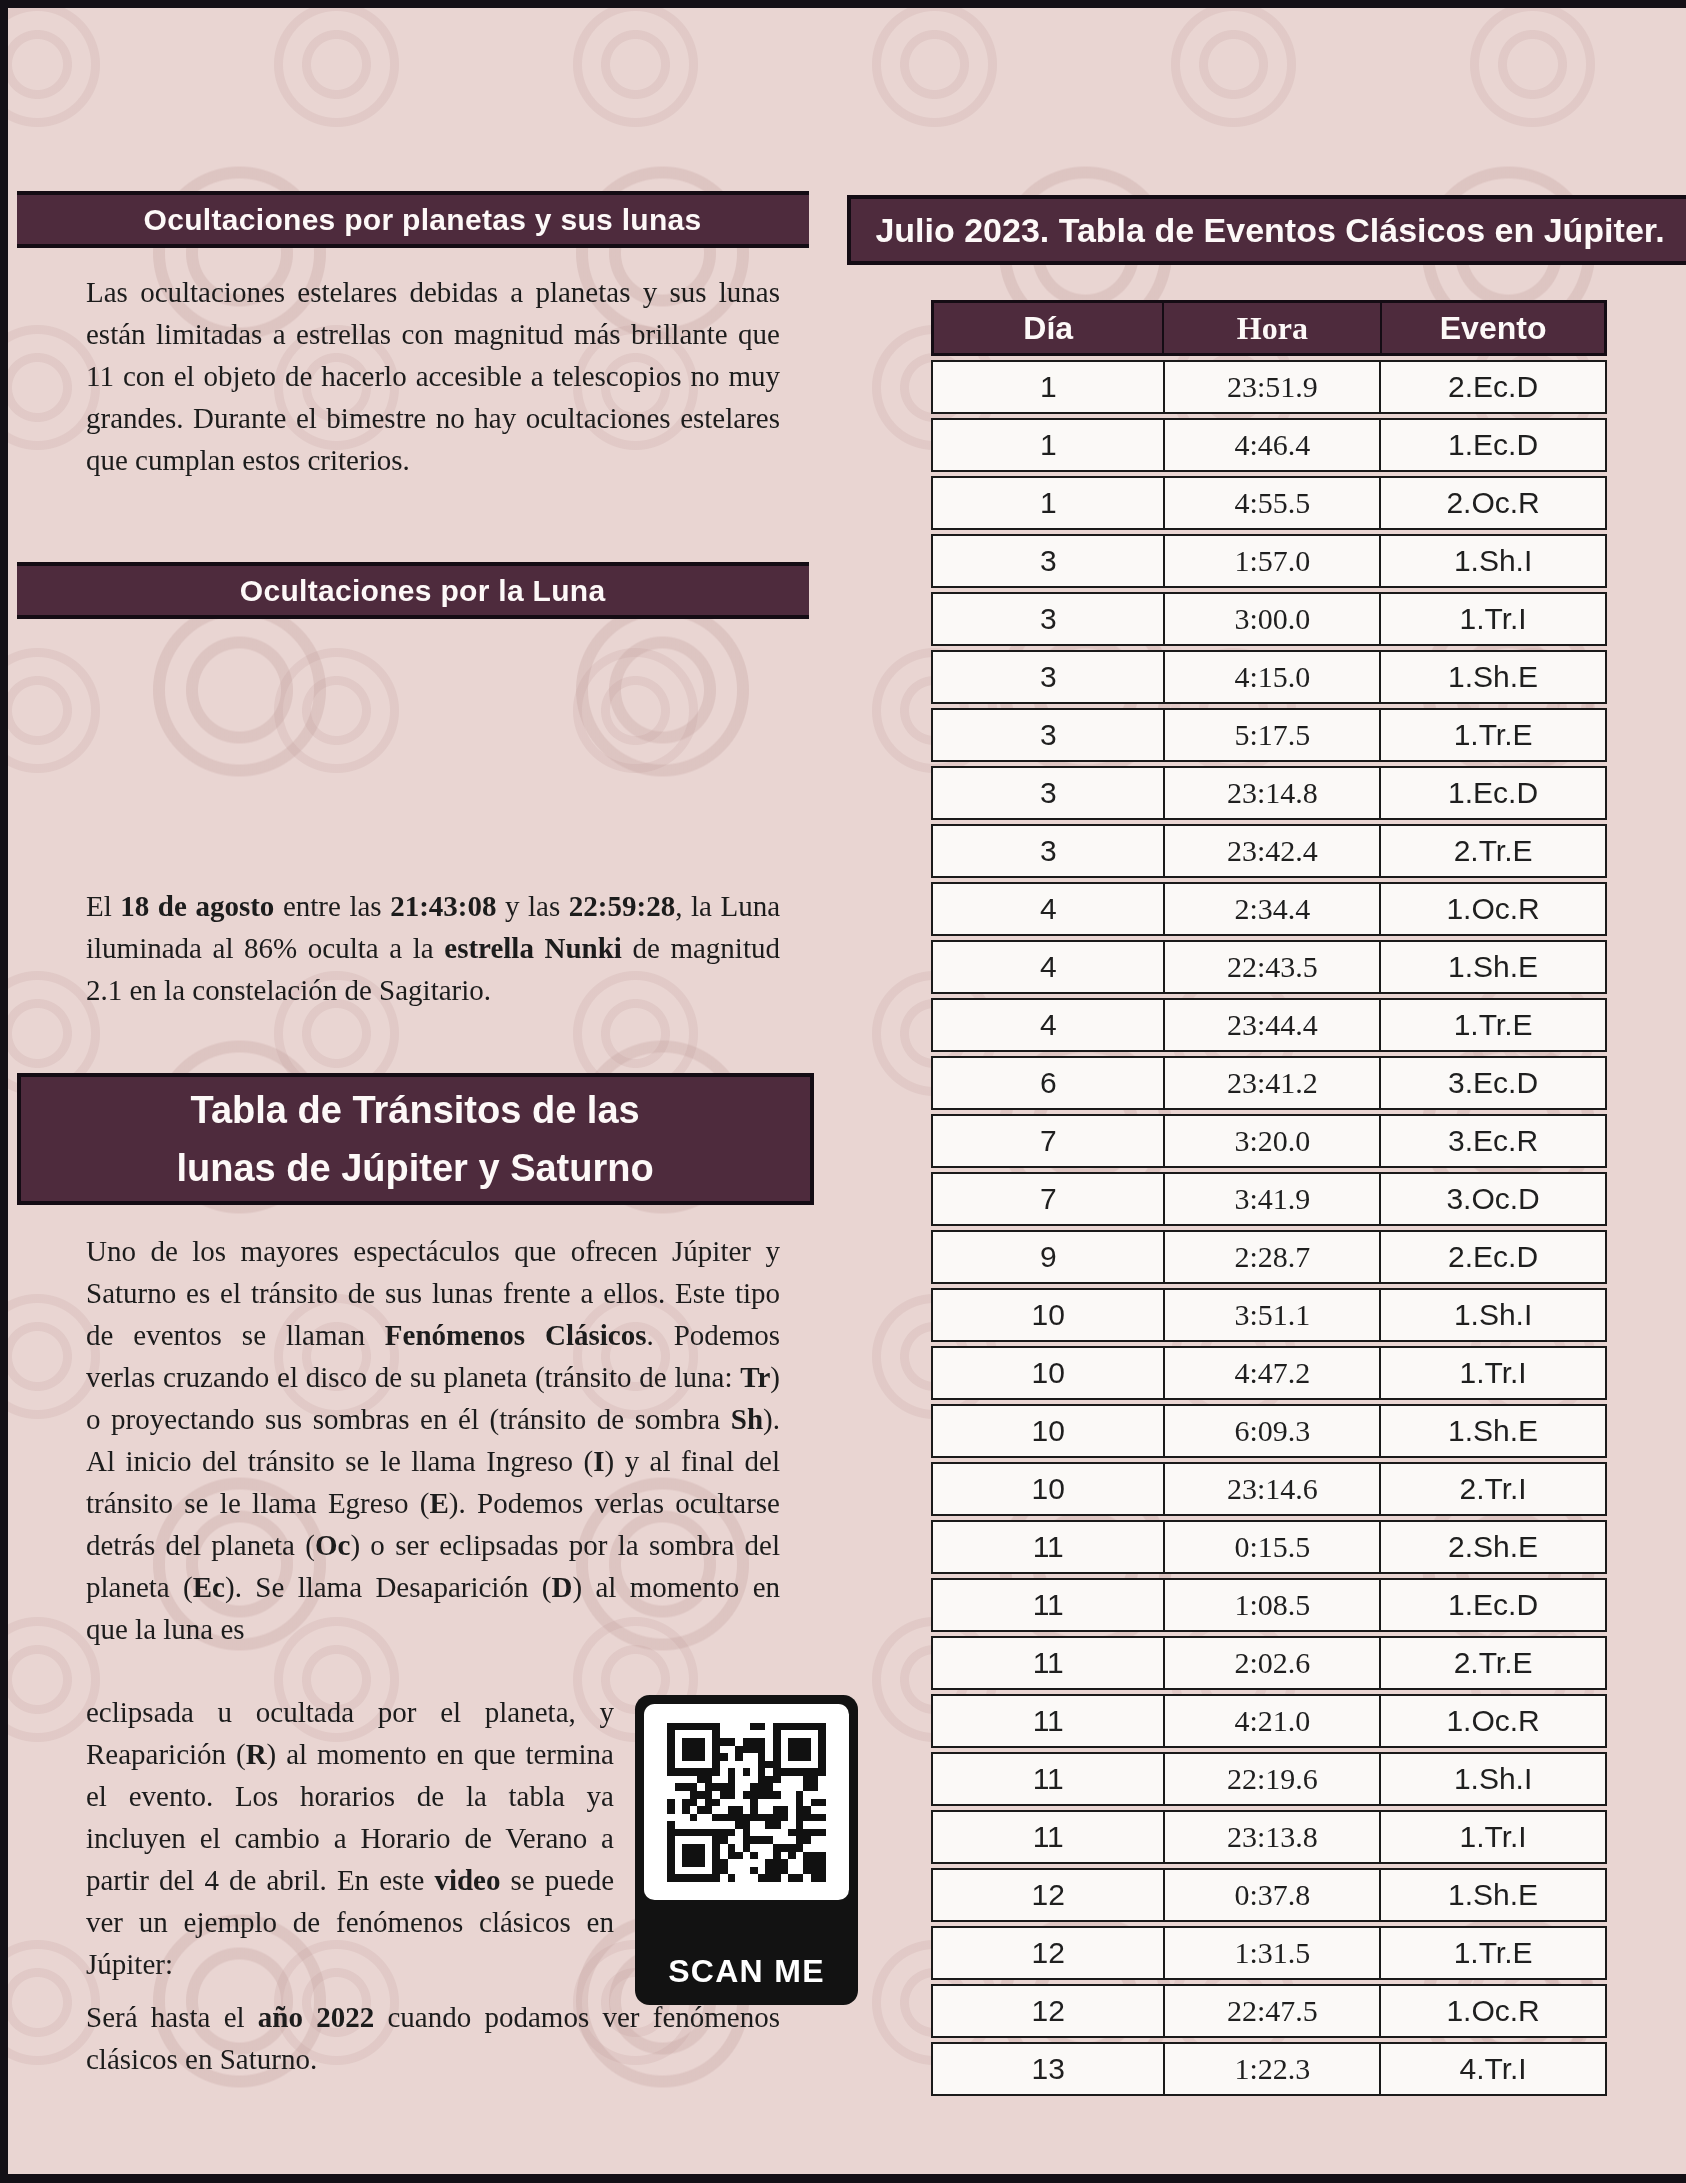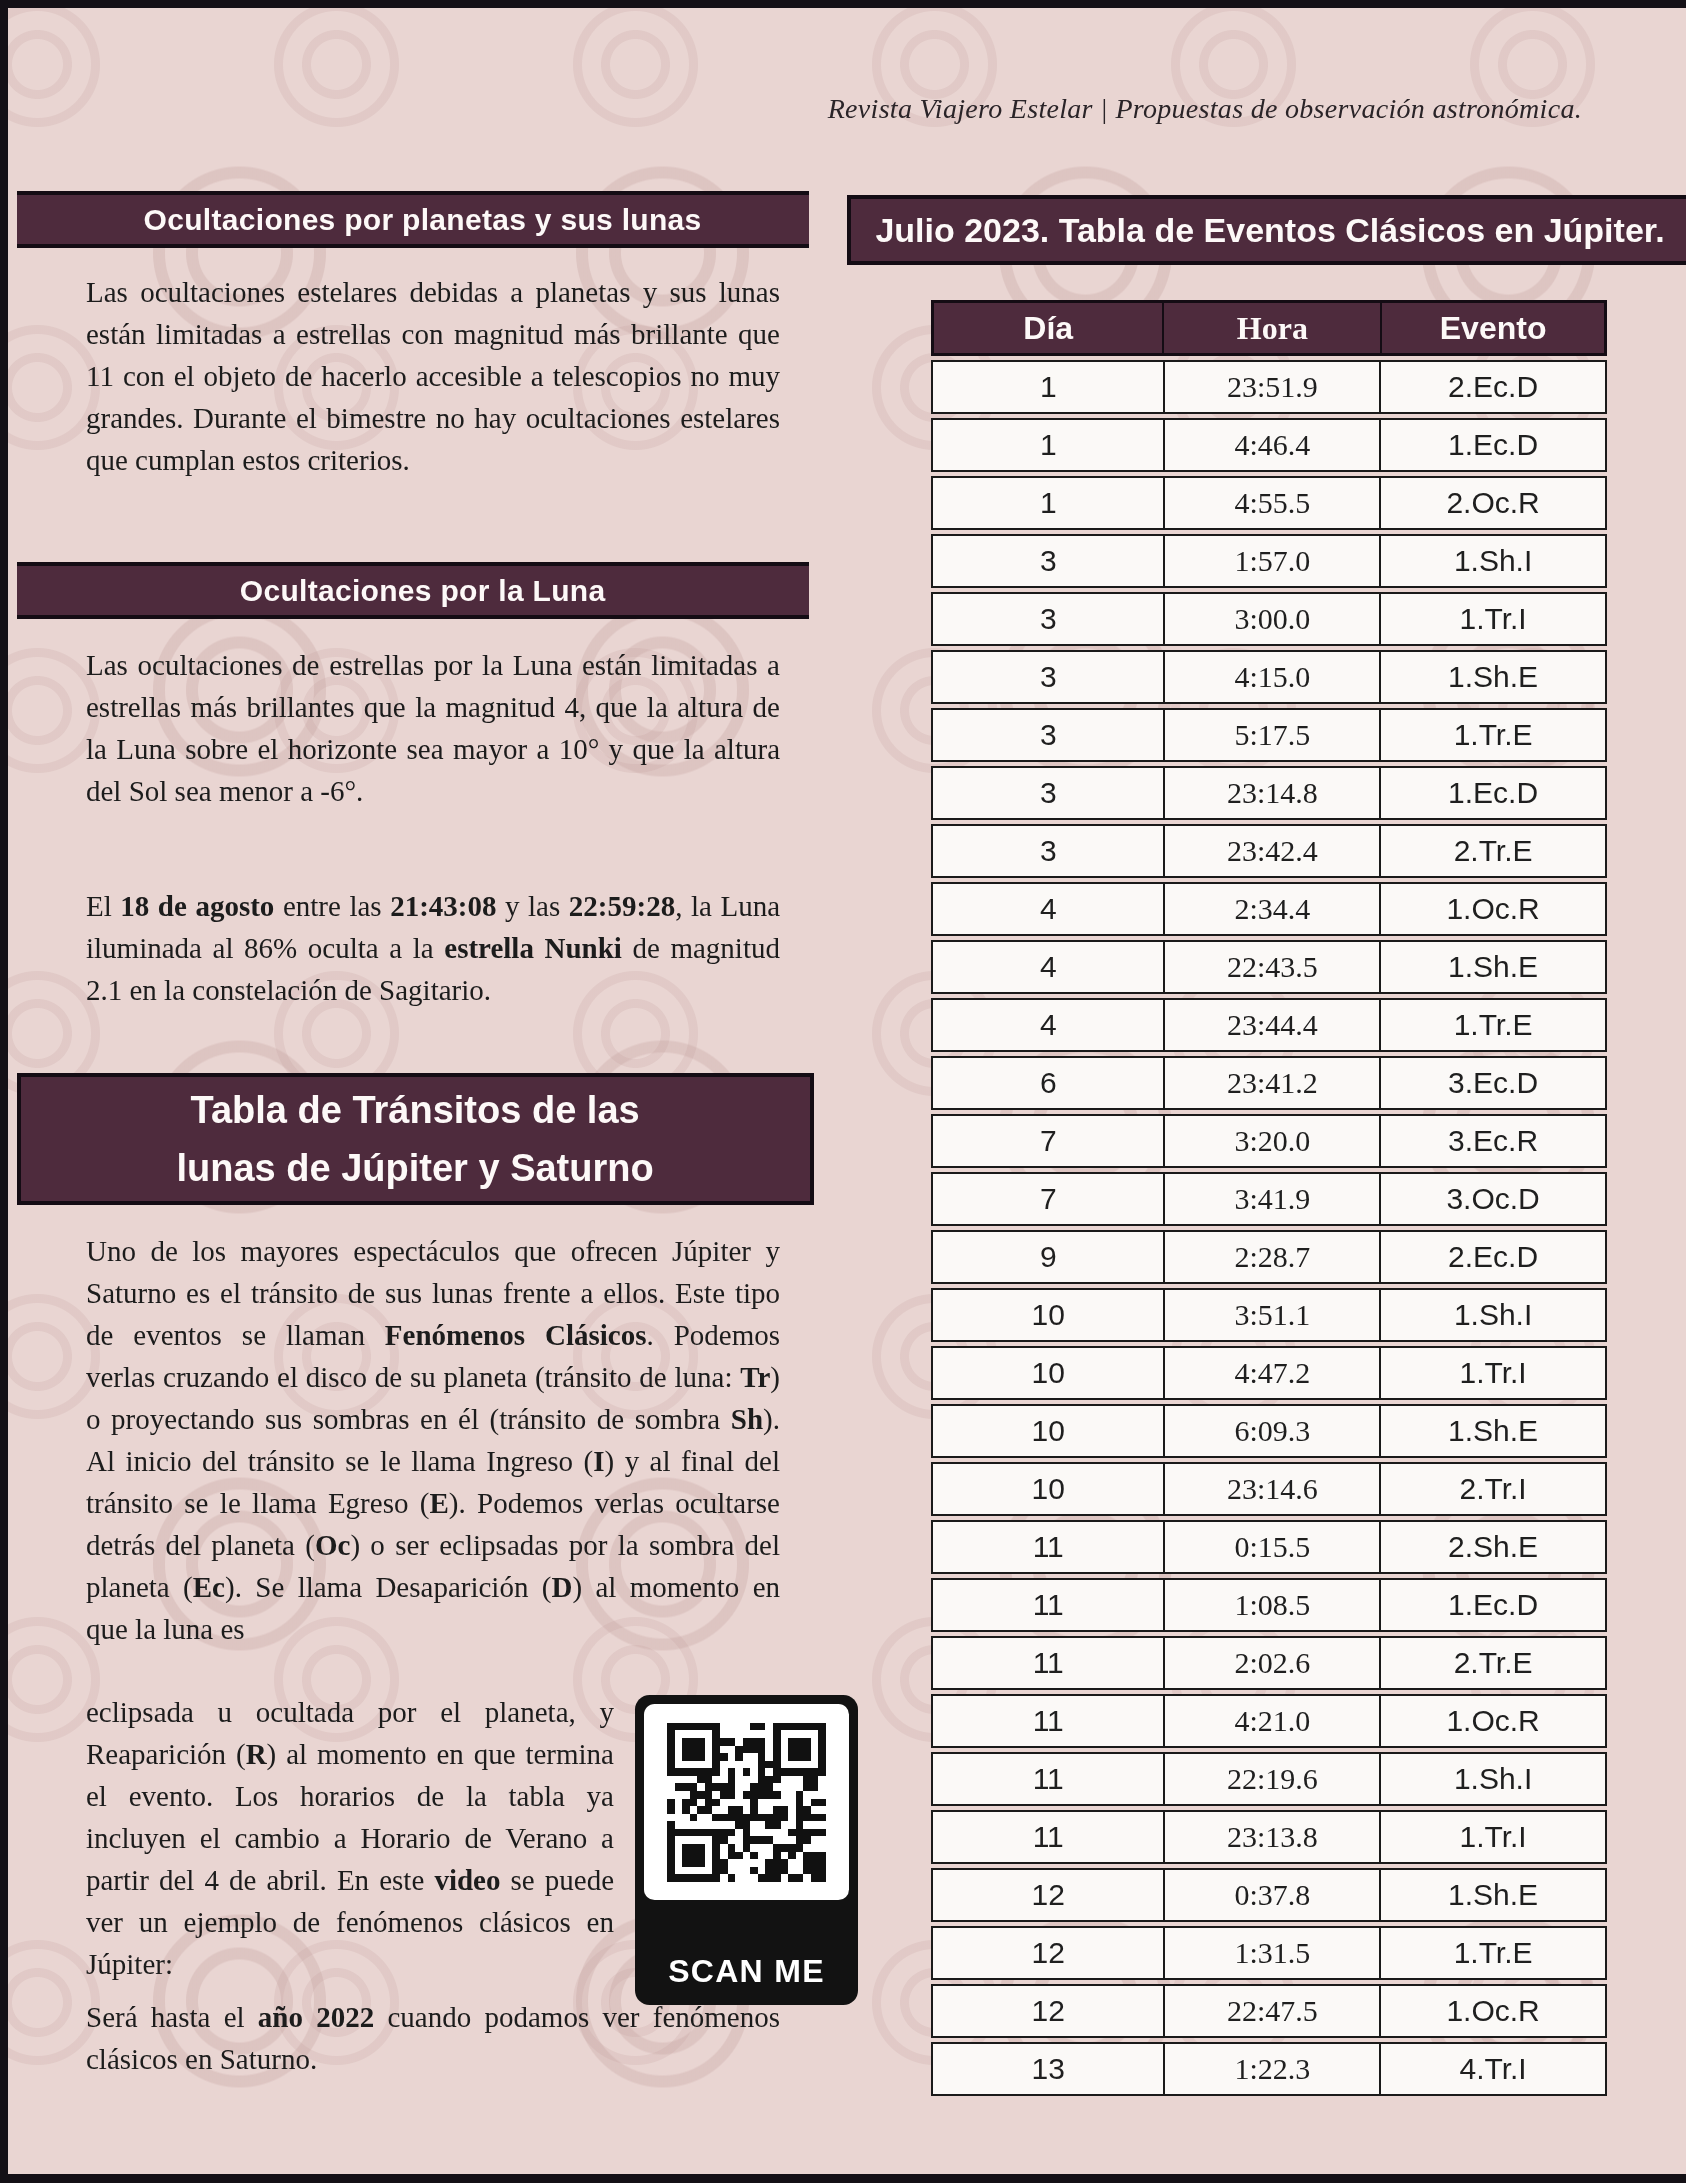--- a/index.html
+++ b/index.html
@@ -111,31 +111,29 @@
   .c-hora{width:32.4%;font-family:Liberation Serif, serif;}
   .c-evento{width:33.3%;}
   .trow .c-hora, .thead .c-hora{border-left:2.6px solid #1a1a1a; border-right:2.6px solid #1a1a1a;}
   .thead .c-hora{border-left:2.6px solid #140c14; border-right:2.6px solid #140c14;}
 </style>
 </head>
 <body>
 
 <div class="page">
 
-  <div class="layer page-header">Revista Viajero Estelar  |  Propuestas de observación astronómica.</div>
 
   <div class="layer section-bar bar1">
     <span>Ocultaciones por planetas y sus lunas</span>
   </div>
   <div class="layer para p1">Las ocultaciones estelares debidas a planetas y sus lunas están limitadas a estrellas con magnitud más brillante que 11 con el objeto de hacerlo accesible a telescopios no muy grandes. Durante el bimestre no hay ocultaciones estelares que cumplan estos criterios.</div>
 
   <div class="layer section-bar bar2">
     <span>Ocultaciones por la Luna</span>
   </div>
-  <div class="layer para p2">Las ocultaciones de estrellas por la Luna están limitadas a estrellas más brillantes que la magnitud 4, que la altura de la Luna sobre el horizonte sea mayor a 10° y que la altura del Sol sea menor a -6°.</div>
 
   <div class="layer para p3"><span>El </span><span class="b">18 de agosto</span><span> entre las </span><span class="b">21:43:08</span><span> y las </span><span class="b">22:59:28</span><span>, la Luna iluminada al 86% oculta a la </span><span class="b">estrella Nunki</span><span> de magnitud 2.1 en la constelación de Sagitario.</span></div>
 
   <div class="layer big-heading">
     <span>Tabla de Tránsitos de las</span>
     <span>lunas de Júpiter y Saturno</span>
   </div>
 
   <div class="layer para p4a"><span>Uno de los mayores espectáculos que ofrecen Júpiter y Saturno es el tránsito de sus lunas frente a ellos. Este tipo de eventos se llaman </span><span class="b">Fenómenos Clásicos</span><span>. Podemos verlas cruzando el disco de su planeta (tránsito de luna: </span><span class="b">Tr</span><span>) o proyectando sus sombras en él (tránsito de sombra </span><span class="b">Sh</span><span>). Al inicio del tránsito se le llama Ingreso (</span><span class="b">I</span><span>) y al final del tránsito se le llama Egreso (</span><span class="b">E</span><span>). Podemos verlas ocultarse detrás del planeta (</span><span class="b">Oc</span><span>) o ser eclipsadas por la sombra del planeta (</span><span class="b">Ec</span><span>). Se llama Desaparición (</span><span class="b">D</span><span>) al momento en que la luna es</span></div>
   <div class="layer para p4b"><span>eclipsada u ocultada por el planeta, y Reaparición (</span><span class="b">R</span><span>) al momento en que termina el evento. Los horarios de la tabla ya incluyen el cambio a Horario de Verano a partir del 4 de abril. En este </span><span class="b">video</span><span> se puede ver un ejemplo de fenómenos clásicos en Júpiter:</span></div>

